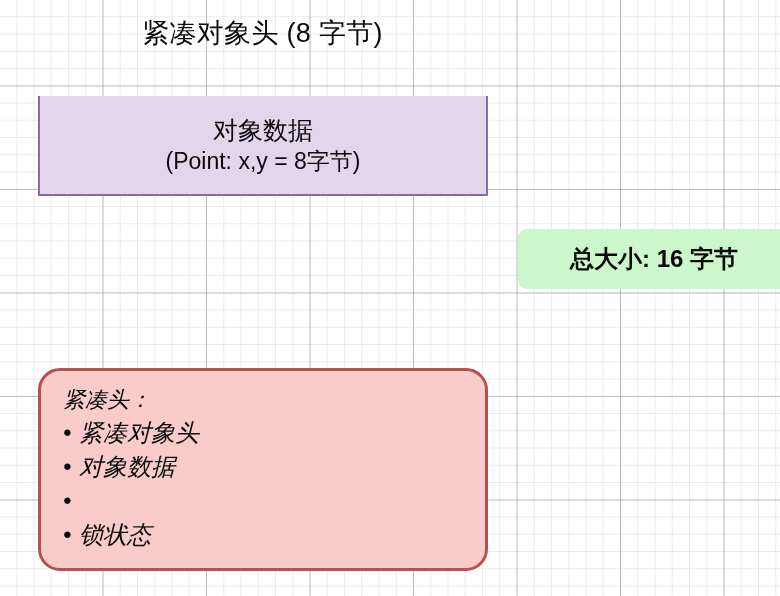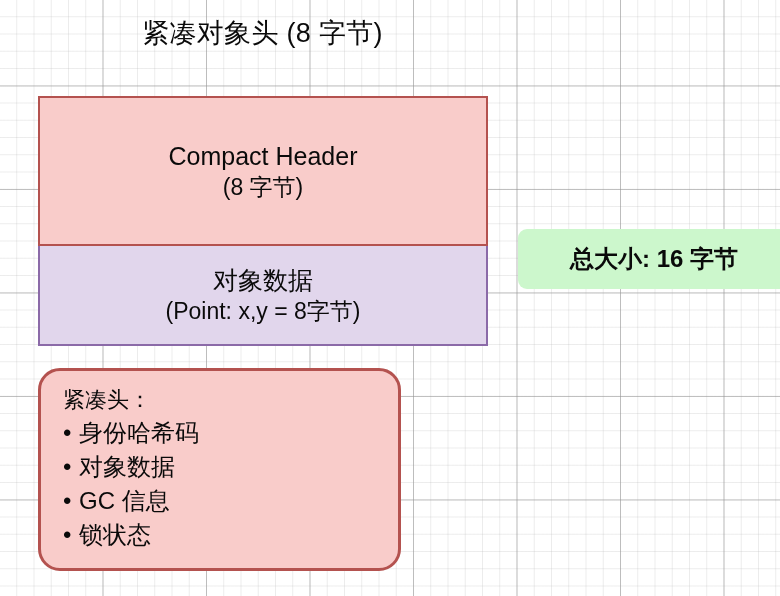--- a/index.html
+++ b/index.html
@@ -103,27 +103,28 @@
     font-size: 24px;
     font-weight: bold;
     white-space: nowrap;
   }
 
   
   .details-box {
     position: absolute;
     left: 38px;
     top: 368px;
-    width: 363px;
+    width: 450px;
     height: 203px;
     box-sizing: border-box;
     background: #f9ccca;
     border: 3px solid #b4524f;
     border-radius: 22px;
     padding: 14px 0 0 22px;
+    font-style: italic;
   }
 
   .details-heading {
     font-size: 22px;
     line-height: 30px;
     margin-bottom: 1px;
     white-space: nowrap;
   }
 
   .details-list {
@@ -149,48 +150,43 @@
 </style>
 </head>
 <body>
 
 <div id="canvas">
 
   <div class="diagram-title">紧凑对象头 (8 字节)</div>
 
   <div class="layout-stack">
 
-    <div class="mem-box header-box">
-      <div class="line-1">Compact Header</div>
-      <div class="line-2">(8 字节)</div>
-    </div>
 
     <div class="mem-box data-box">
       <div class="line-1">对象数据</div>
       <div class="line-2">(Point: x,y = 8字节)</div>
     </div>
 
   </div>
 
   <div class="total-badge">总大小: 16 字节</div>
 
   <div class="details-box">
     <div class="details-heading">紧凑头：</div>
     <ul class="details-list">
       <li>
         <span class="bullet-dot">•</span>
-        <span>身份哈希码</span>
+        <span>紧凑对象头</span>
       </li>
       <li>
         <span class="bullet-dot">•</span>
         <span>对象数据</span>
       </li>
       <li>
         <span class="bullet-dot">•</span>
-        <span>GC 信息</span>
       </li>
       <li>
         <span class="bullet-dot">•</span>
         <span>锁状态</span>
       </li>
     </ul>
   </div>
 
 </div>
 

